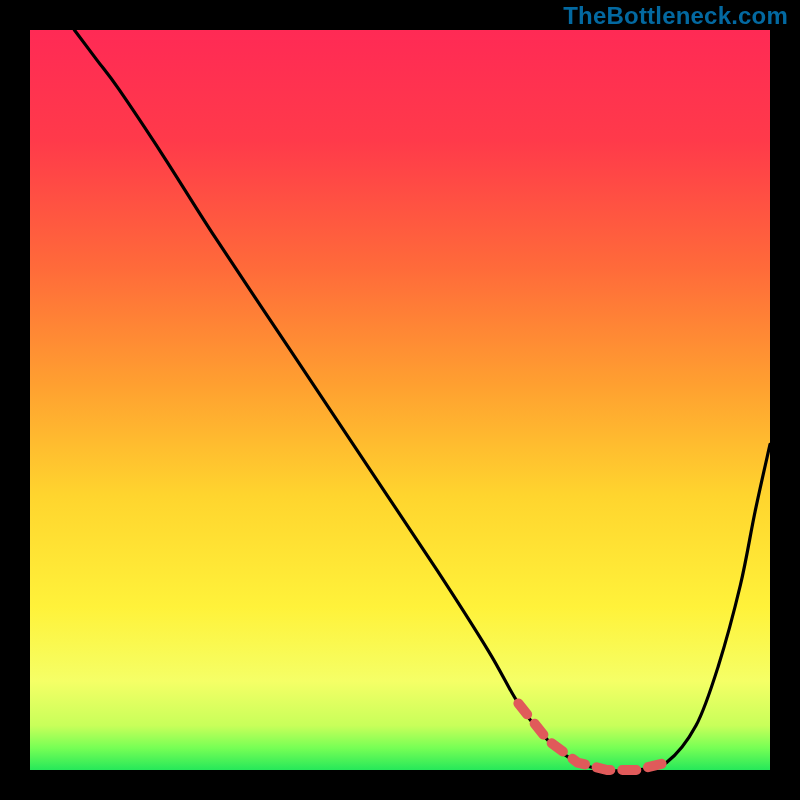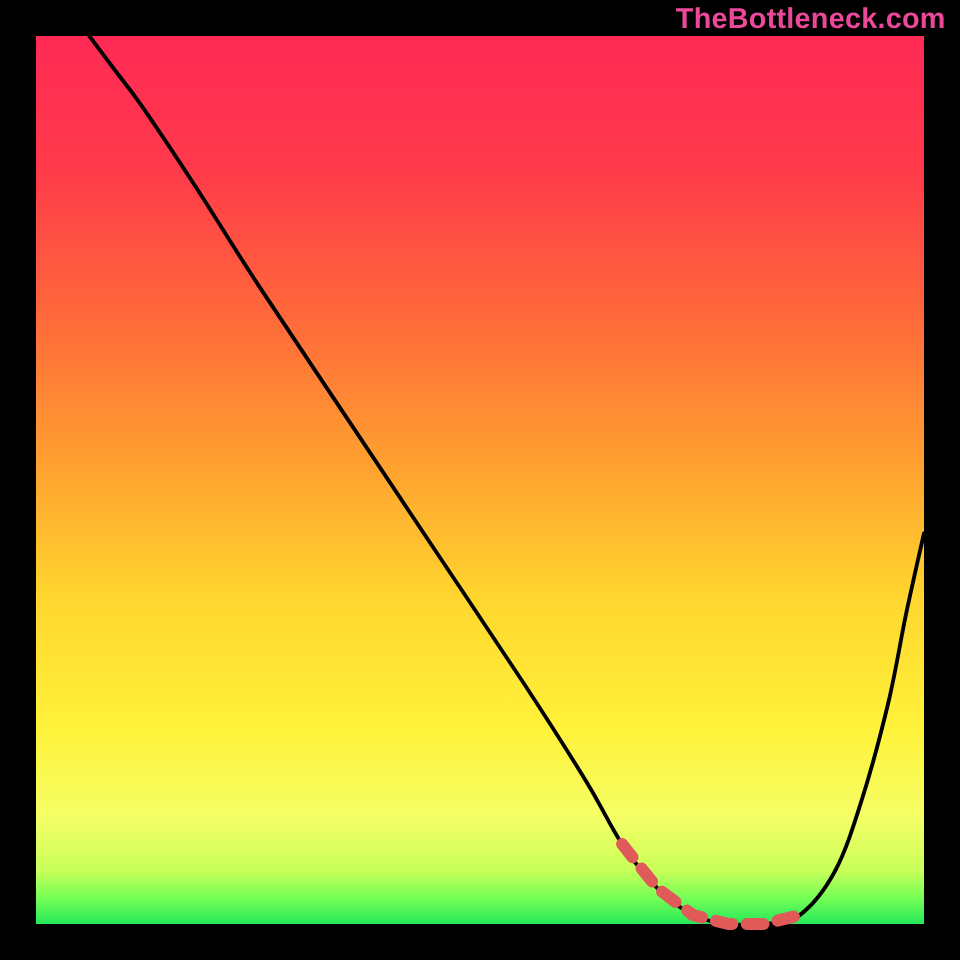--- a/index.html
+++ b/index.html
@@ -18,21 +18,21 @@
     height: 800px;
     background: #000;
   }
   .watermark {
     position: absolute;
     top: 2px;
     right: 12px;
     font-family: Arial, Helvetica, sans-serif;
     font-size: 24px;
     font-weight: 600;
-    color: #ec4899;
+    color: #0369a1;
     letter-spacing: 0.2px;
   }
   svg {
     position: absolute;
     top: 0;
     left: 0;
   }
 </style>
 </head>
 <body>

